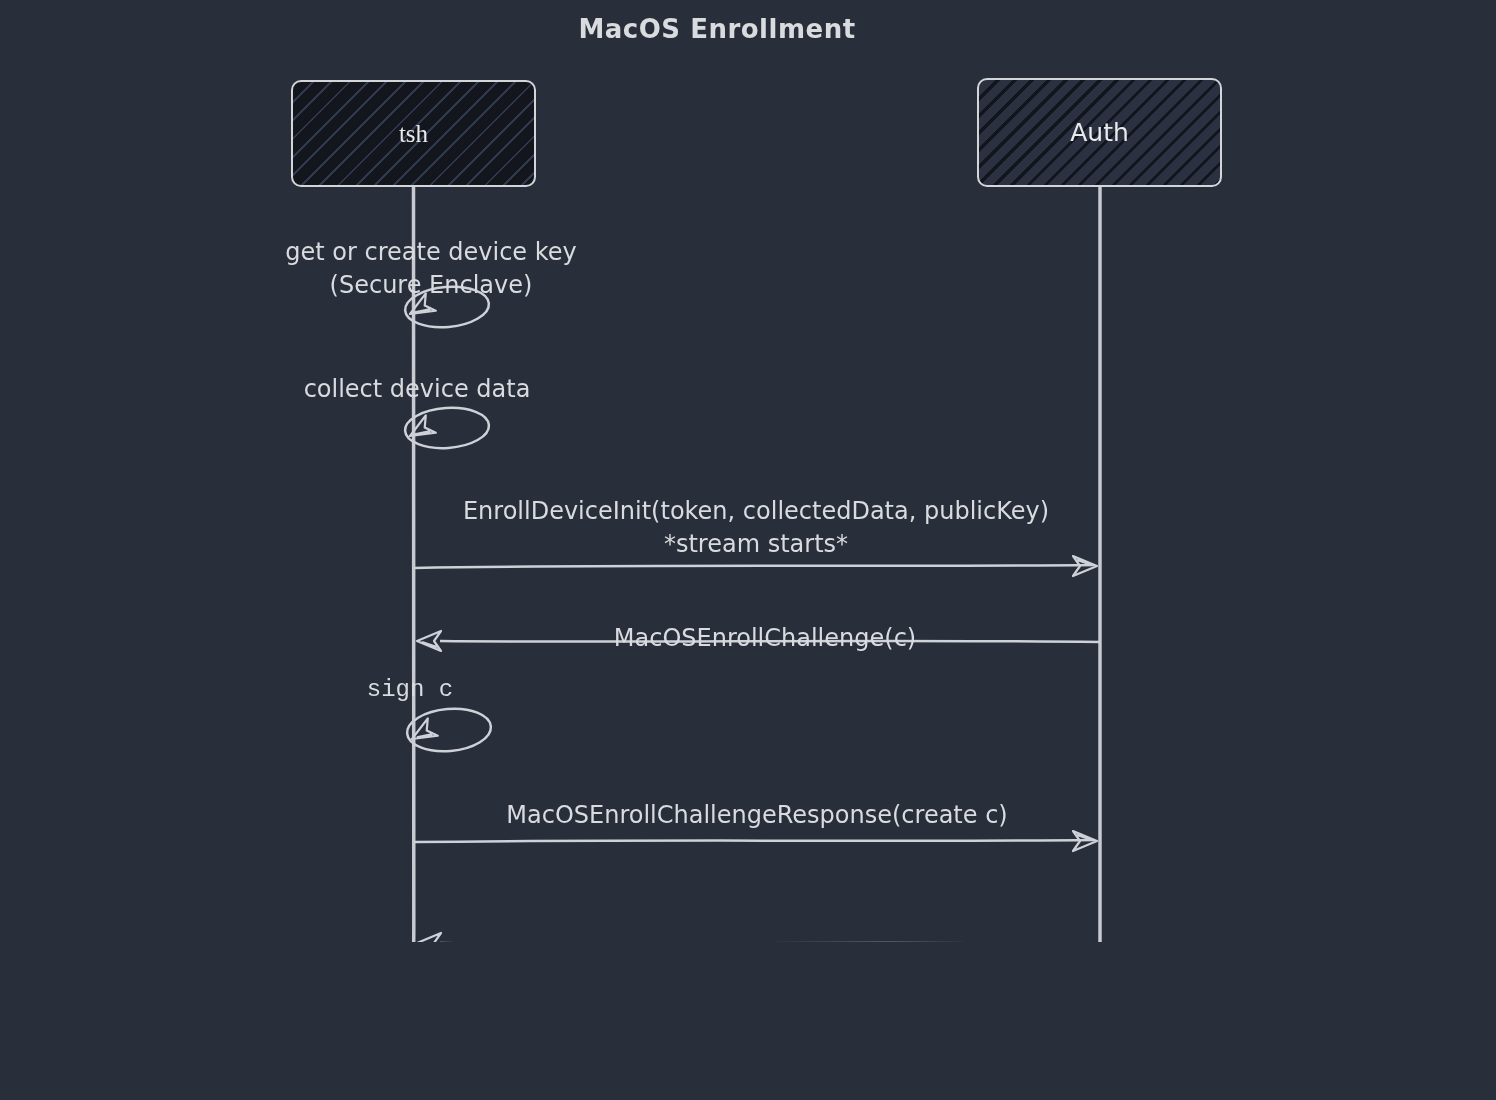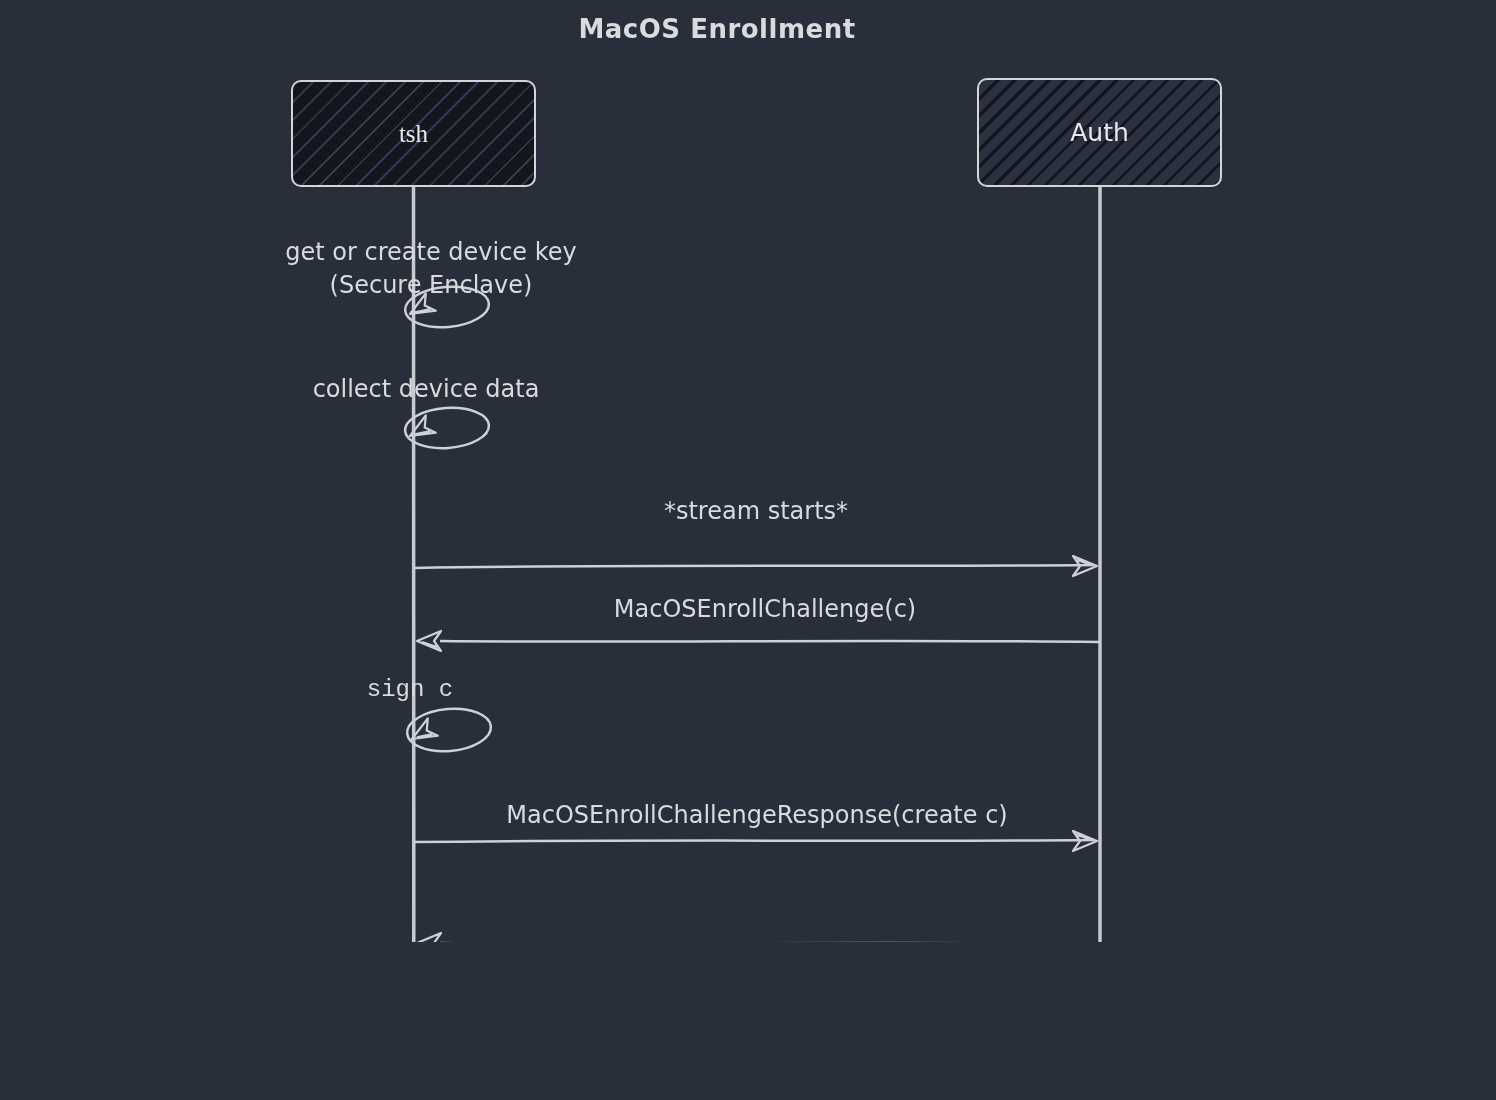--- a/index.html
+++ b/index.html
@@ -110,30 +110,31 @@
     <span class="actor-label">tsh</span>
   </div>
   <div class="actor-box auth-fill" style="left:977px; top:978px; width:245px; height:104px;">
     <span class="actor-label">Auth</span>
   </div>
 
   <div class="msg-label" style="left:415px; top:236px;margin-left:16px;">
     <div>get or create device key</div>
     <div>(Secure Enclave)</div>
   </div>
-  <div class="msg-label" style="left:417px; top:373px;margin-left:9px;">
+  <div class="msg-label" style="left:417px; top:373px;">
     <div>collect device data</div>
   </div>
   <div class="msg-label" style="left:410px; top:673px;font-family:Liberation Mono, monospace;">
     <div>sign c</div>
   </div>
 
   <div class="msg-label" style="left:756px; top:495px;">
+    <div>EnrollDeviceInit(token, collectedData, publicKey)</div>
     <div>*stream starts*</div>
   </div>
-  <div class="msg-label" style="left:765px; top:593px;text-align:center;">
+  <div class="msg-label" style="left:765px; top:622px;text-align:center;">
     <div>MacOSEnrollChallenge(c)</div>
   </div>
   <div class="msg-label" style="left:757px; top:799px;">
     <div>MacOSEnrollChallengeResponse(create c)</div>
   </div>
 
 </div>
 
 </body></html>

